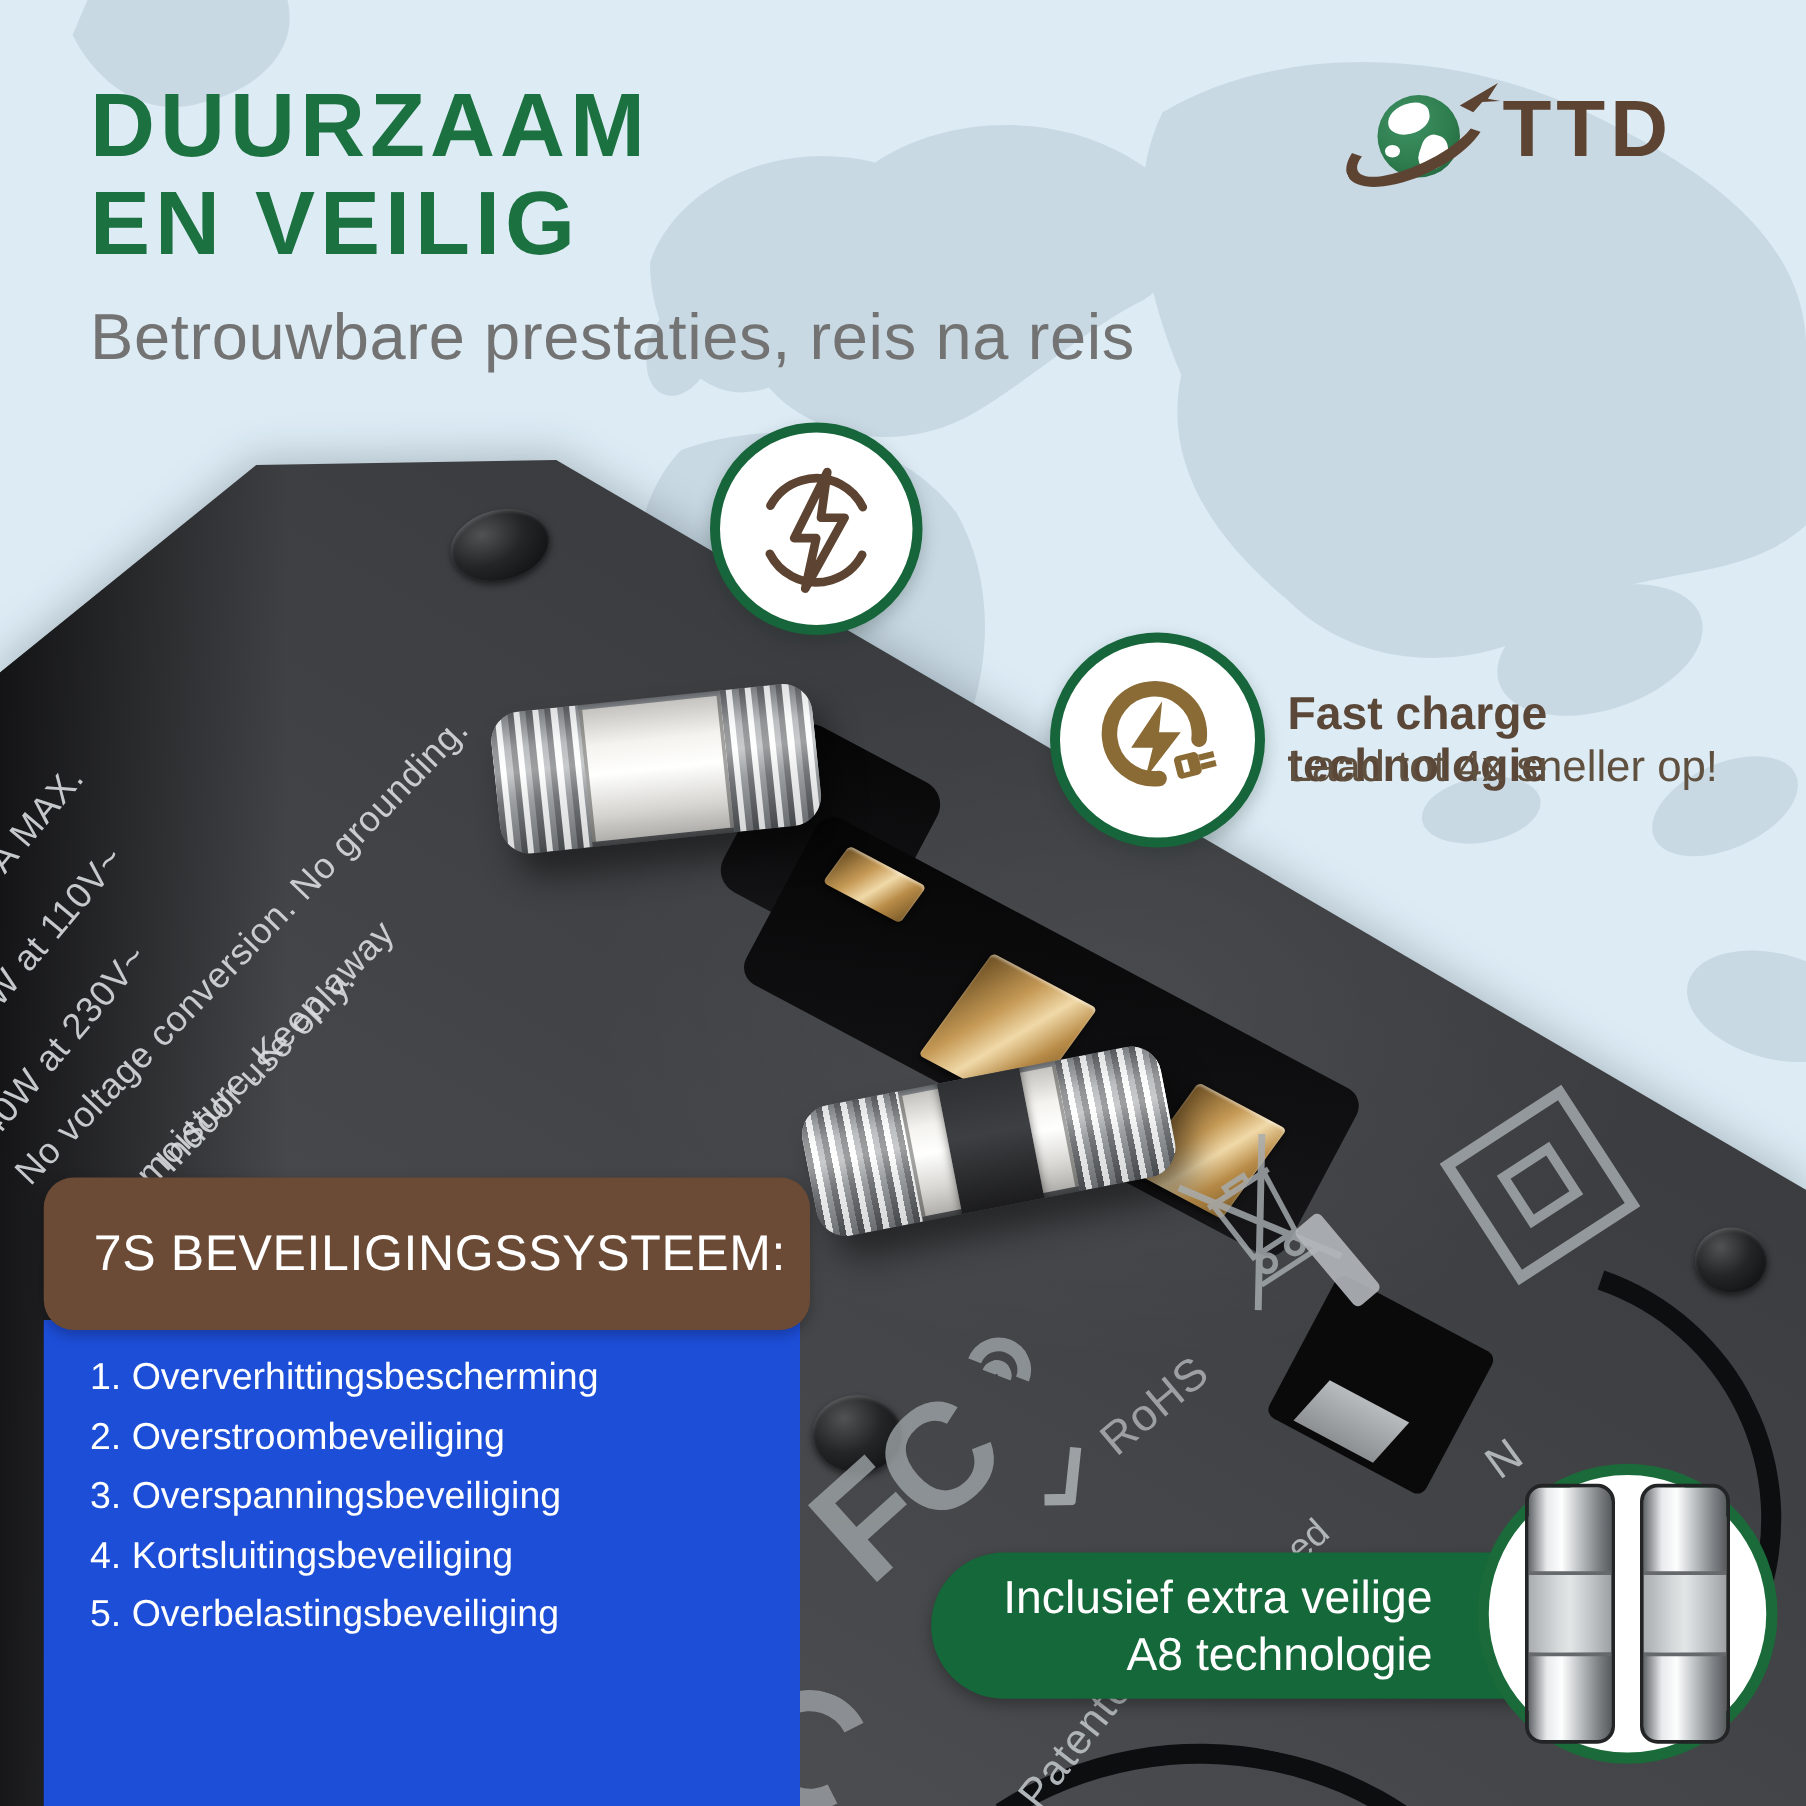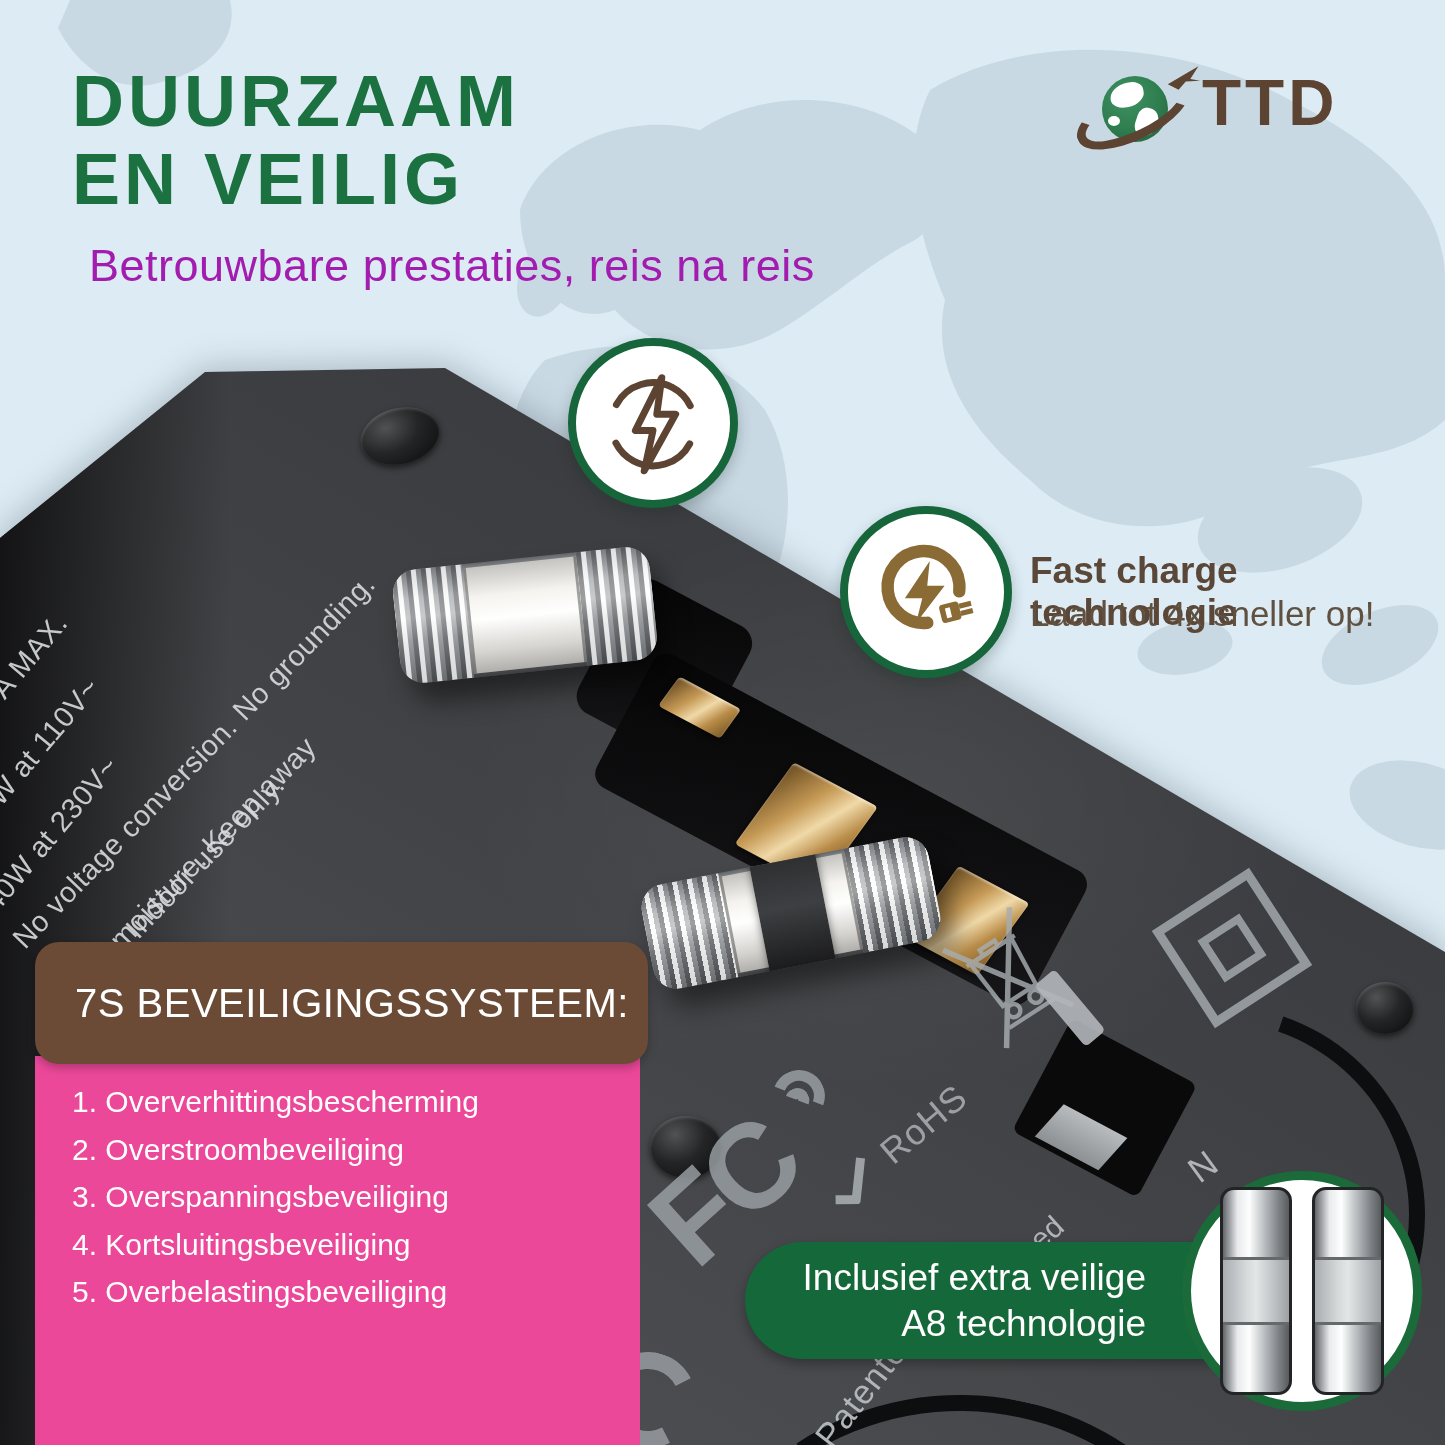--- a/index.html
+++ b/index.html
@@ -7,21 +7,21 @@
   #canvas{
     position:relative;width:1445px;height:1445px;overflow:hidden;
     background:#dcebf4;font-family:"Liberation Sans", sans-serif;
   }
   .abs{position:absolute;}
   
   #map{position:absolute;left:0;top:0;z-index:1;opacity:.85;}
   
   #title{left:72px;top:62px;z-index:6;color:#1b7140;font-weight:bold;
          font-size:72px;line-height:78px;letter-spacing:4px;}
-  #subtitle{left:89px;top:240px;z-index:6;color:#a21caf;font-size:45px;letter-spacing:.5px;}
+  #subtitle{left:72px;top:240px;z-index:6;color:#737373;font-size:52px;letter-spacing:.5px;}
   
   #brand{left:1080px;top:58px;z-index:6;width:340px;height:110px;}
   #globe{left:22px;top:18px;width:66px;height:66px;border-radius:50%;
          background:radial-gradient(circle at 38% 32%, #3f9164 0%, #2e7d4e 55%, #1f5c38 100%);overflow:hidden;}
   .land{position:absolute;background:#fff;}
   #land1{left:8px;top:7px;width:34px;height:24px;border-radius:60% 40% 55% 45%;transform:rotate(-12deg);}
   #land2{left:34px;top:32px;width:22px;height:28px;border-radius:45% 55% 60% 40%;transform:rotate(18deg);}
   #land3{left:6px;top:40px;width:12px;height:10px;border-radius:50%;}
   #swoosh{left:-8px;top:30px;width:122px;height:52px;border:9px solid transparent;
           border-bottom-color:#5d4331;border-left-color:#5d4331;border-radius:50%;
@@ -114,21 +114,21 @@
   #patented{left:838px;top:1416px;transform:rotate(-52deg);transform-origin:left bottom;
             color:#b0b5b9;font-size:34px;letter-spacing:1px;}
   #ed-frag{left:1030px;top:1216px;transform:rotate(-42deg);color:#b0b5b9;font-size:30px;}
   .groove{border:16px solid transparent;border-radius:50%;}
   #groove1{left:1005px;top:1005px;width:420px;height:420px;border-top-color:#0d0e10;transform:rotate(64deg);}
   #groove2{left:660px;top:1395px;width:600px;height:600px;border-top-color:#0d0e10;transform:rotate(12deg);}
   
   #panel-header{left:35px;top:942px;width:613px;height:122px;border-radius:24px;background:#6b4b36;
     z-index:5;display:flex;align-items:center;padding-left:40px;color:#fff;
     font-size:40px;font-weight:normal;letter-spacing:.5px;box-shadow:0 4px 10px rgba(0,0,0,.25);}
-  #panel-body{left:35px;top:1056px;width:605px;height:389px;background:#ec4899;z-index:4;
+  #panel-body{left:35px;top:1056px;width:605px;height:389px;background:#1d4ed8;z-index:4;
     padding:22px 0 0 37px;color:#fff;font-size:30px;}
   .plist-item{line-height:47.5px;white-space:pre;}
   
   #pill{left:745px;top:1242px;width:586px;height:117px;border-radius:58px;background:#146839;z-index:5;
     display:flex;flex-direction:column;justify-content:center;align-items:flex-end;
     padding-right:185px;color:#fff;font-size:37px;line-height:46px;box-shadow:0 5px 12px rgba(0,0,0,.3);}
   #fuse-badge{left:1182px;top:1171px;width:240px;height:240px;border-radius:50%;background:#fff;
     border:9px solid #1a6b39;z-index:6;display:flex;align-items:center;justify-content:center;gap:20px;}
   .vfuse{width:72px;height:208px;border:3px solid #232425;border-radius:14px;position:relative;overflow:hidden;
     background:linear-gradient(90deg,#63666a 0%,#e8eaec 22%,#fdfefe 40%,#bcc0c2 62%,#7c8084 85%,#595c5f 100%);}

